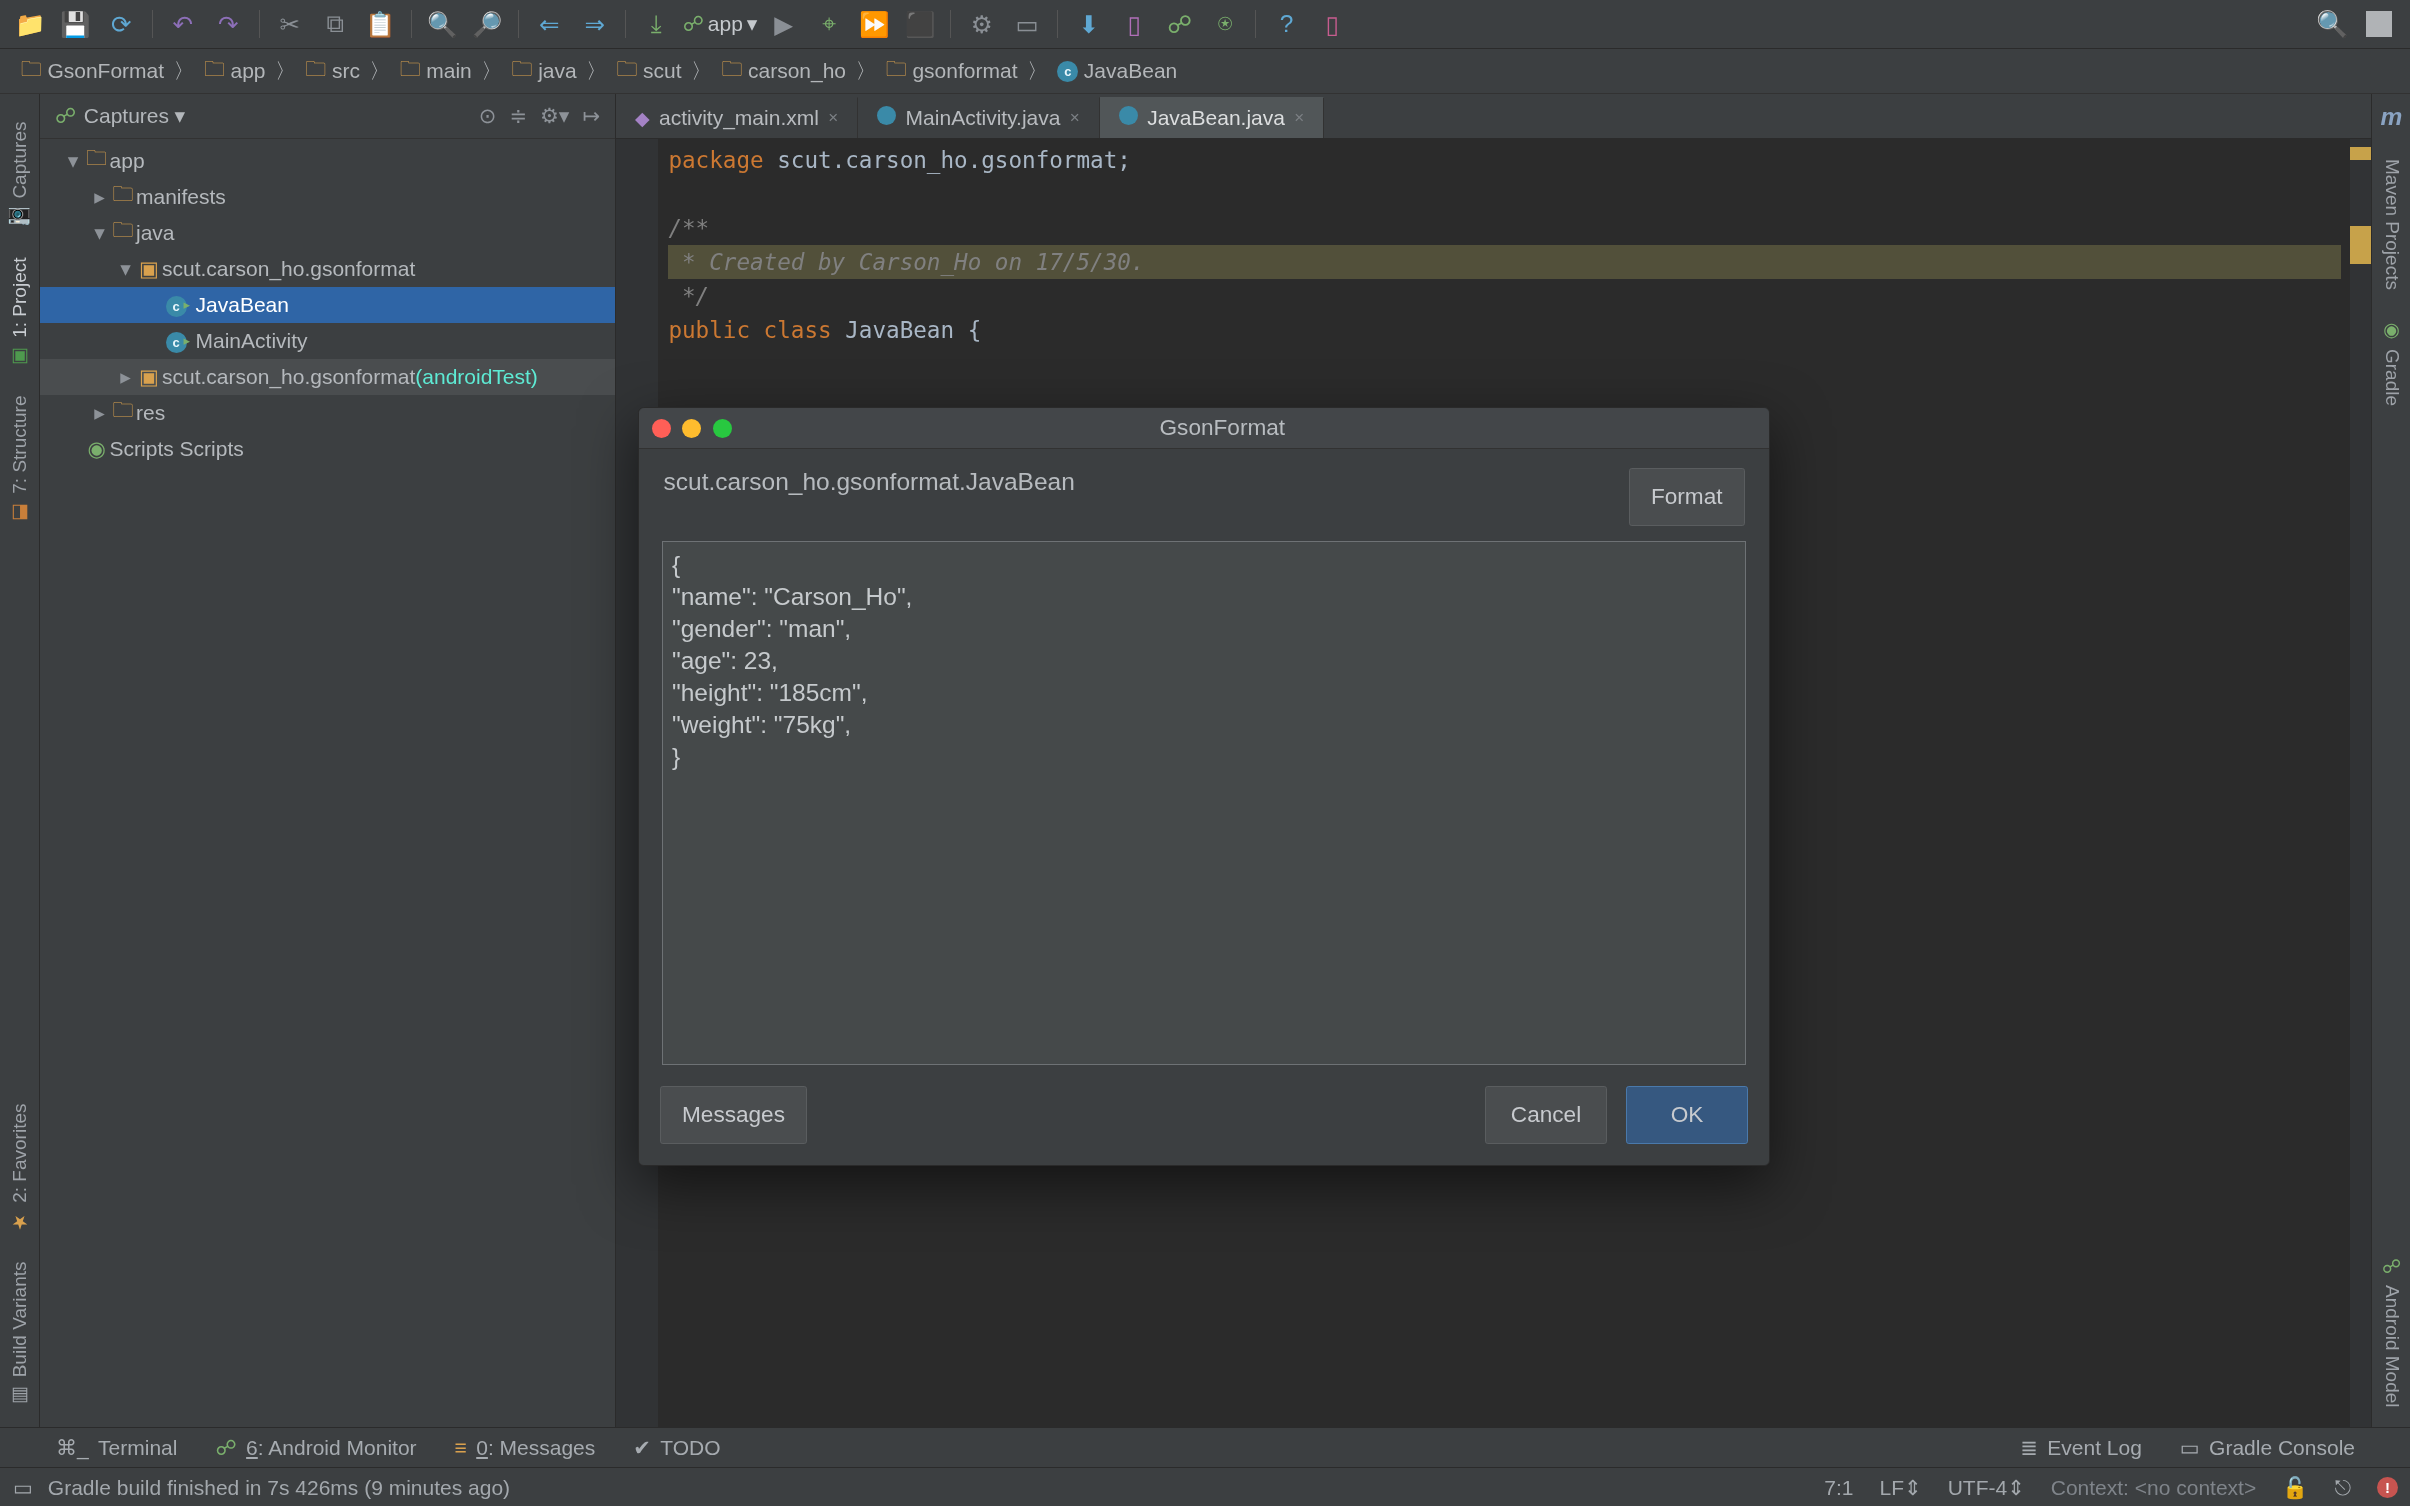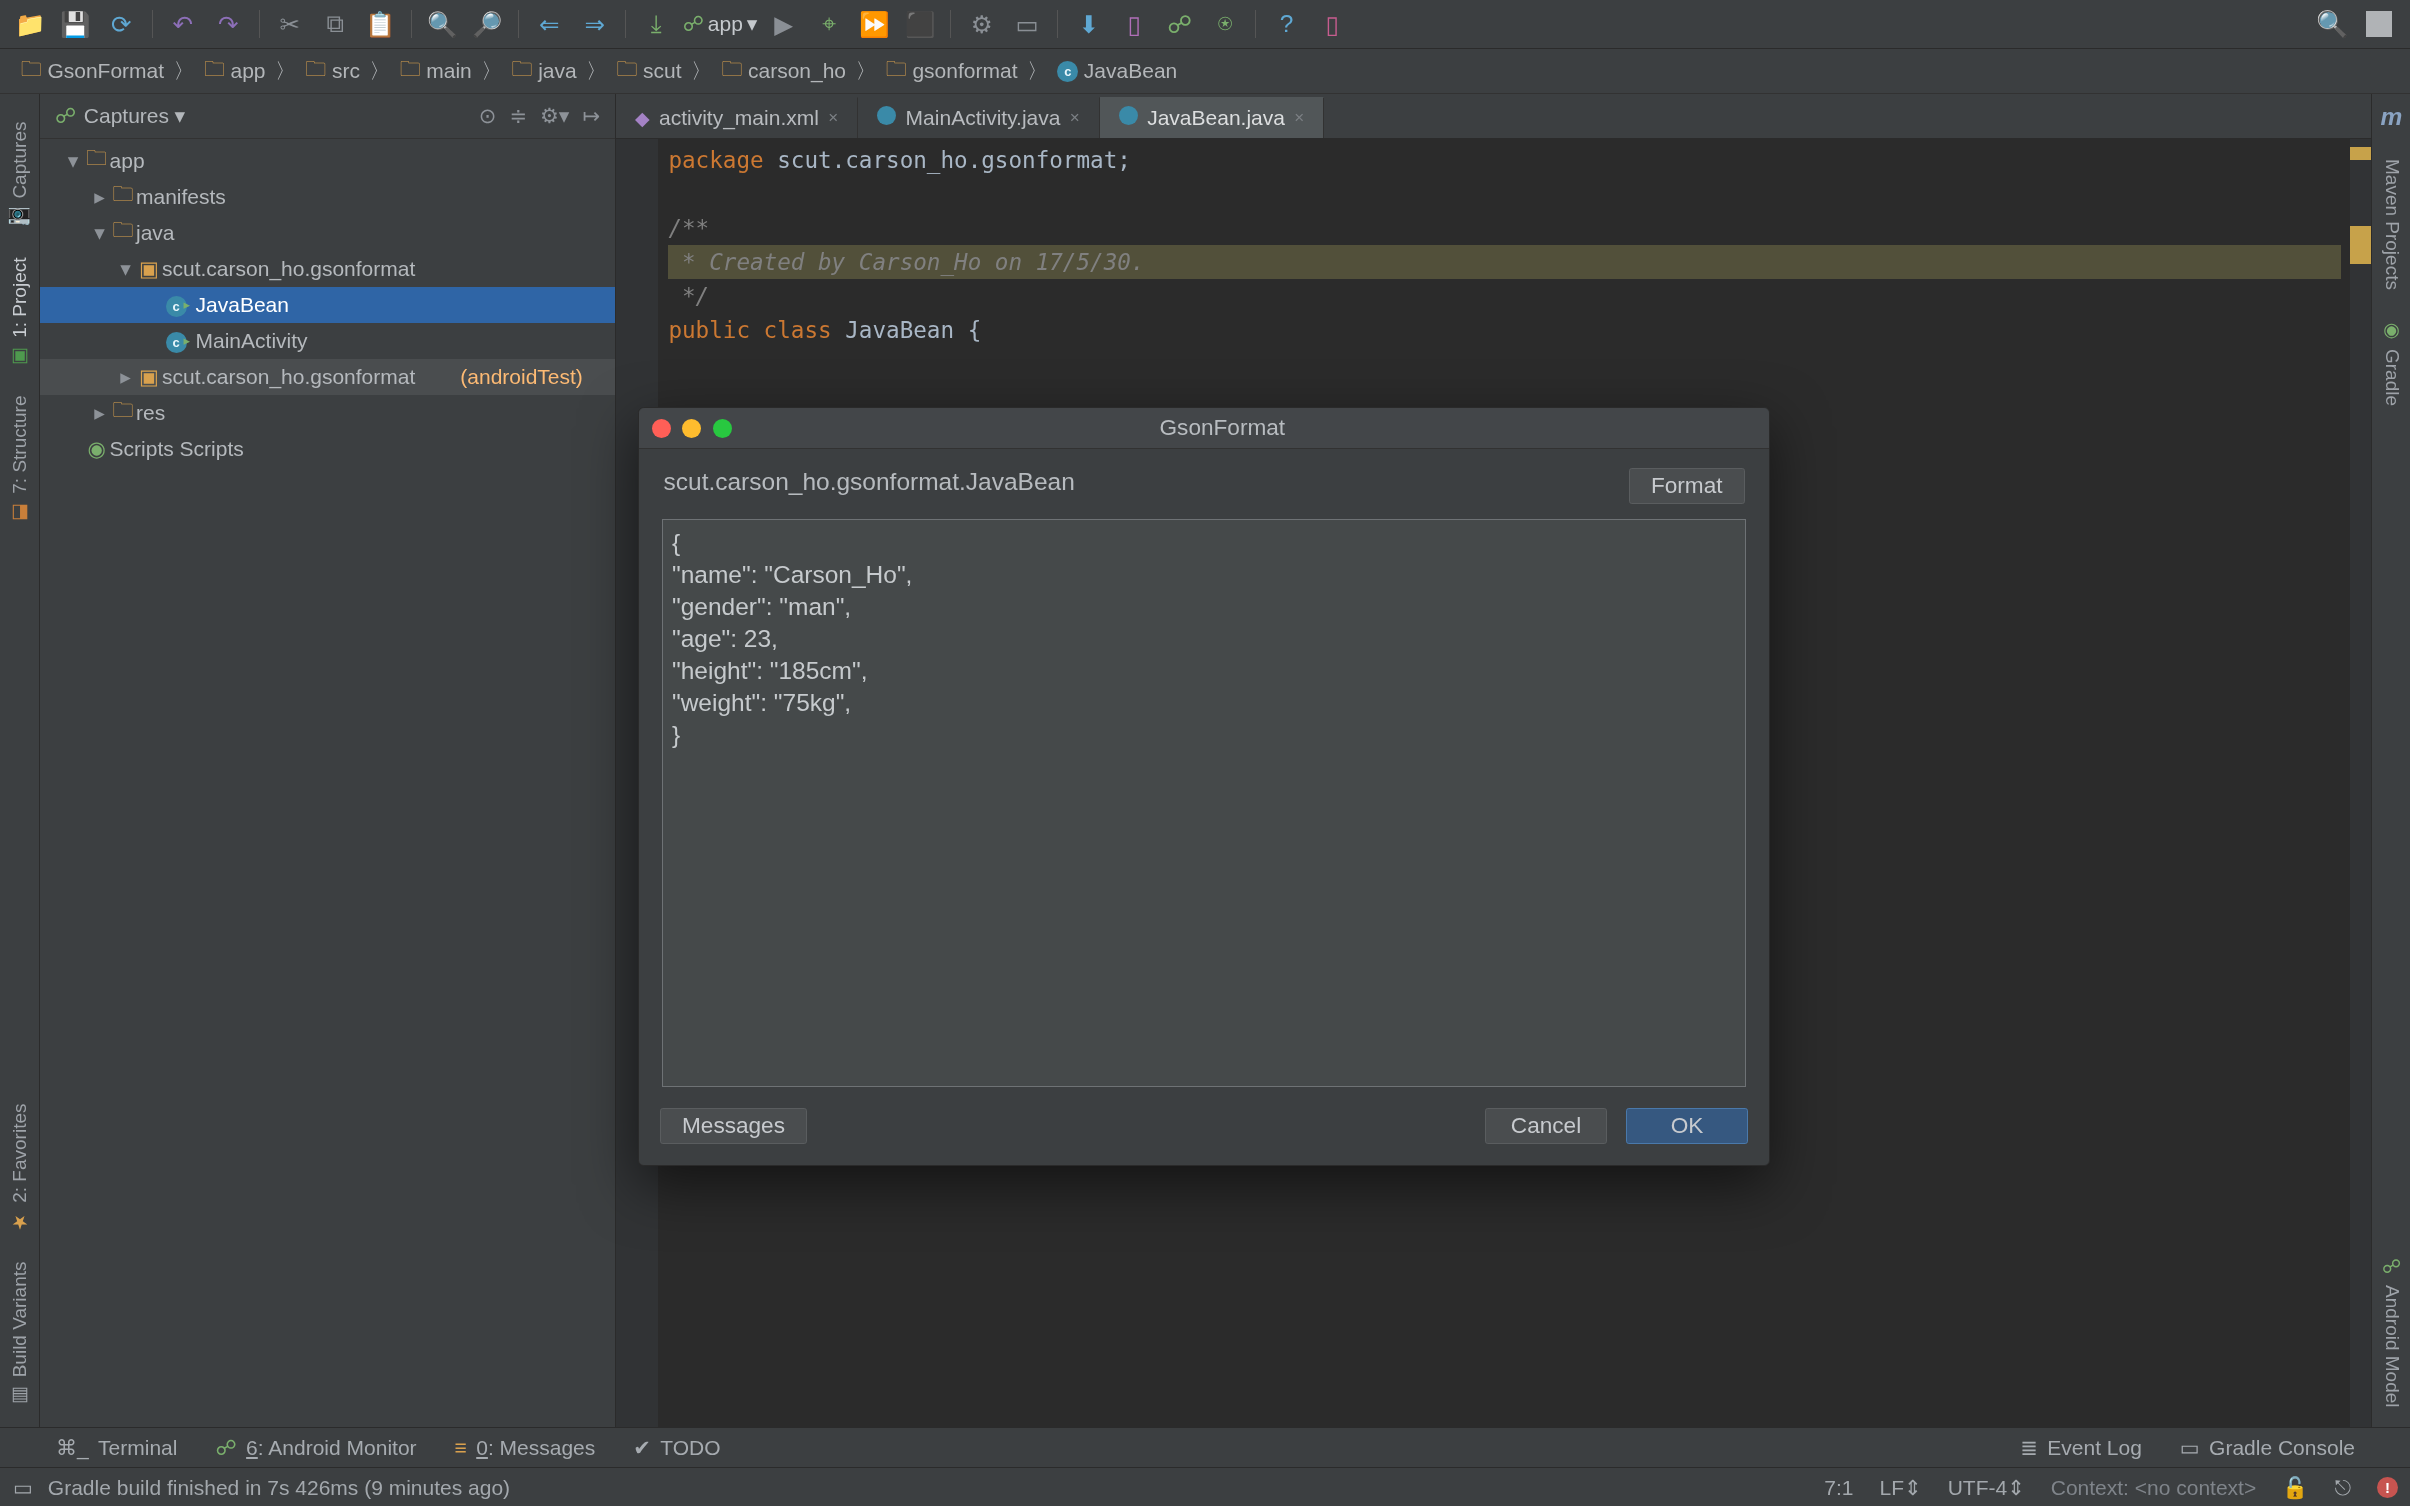--- a/index.html
+++ b/index.html
@@ -76,21 +76,21 @@
 .tree-row .arrow { width:21px; text-align:center; color:#8d9298;}
 .tree-row .tri-down::before{content:"▾";}
 .tree-row .tri-right::before{content:"▸";}
 .tree-row .ico { width:26px; text-align:center;}
 .tree-row .folder{ color:#d9a14e;}
 .tree-row .pkg{ color:#d9a14e;}
 .tree-row .cls{ width:21px;height:21px;border-radius:50%;background:#3a8aa8;display:inline-flex;align-items:center;justify-content:center;color:#e8f6fb;font-size:13px;font-weight:bold;}
 .tree-row .gradle{ color:#7aaf6c;}
 .tree-row.selected { background:#2f65a6; color:#fff;}
 .tree-row.sel2 { background:#4a4d4f;}
-.tree-row .muted { color:#fdba74;margin-left:45px;}
+.tree-row .muted { color:#5eead4;}
 .indent0{padding-left:22.6px;} .indent1{padding-left:49px;} .indent2{padding-left:75px;}
 .indent3{padding-left:102px;}
 
 .editor-area { flex:1; display:flex; flex-direction:column; min-width:0; background:#2b2b2b;}
 .tabs { height:45px; background:#3c3f41; border-bottom:0.9px solid #2b2b2b; display:flex; align-items:flex-end;}
 .tab { height:41px; padding:0 19px; display:flex; align-items:center; gap:9.4px; font-size:21px; color:#b8bbbf; border-top:0.9px solid transparent; border-right:0.9px solid #323232;}
 .tab .ficon { font-size:19px;}
 .tab.active { background:#515658; color:#dcdedf; border-top:1.9px solid #515658;text-align:right;}
 .tab .close{ color:#7c8085; font-size:17px;}
 .fi-xml{ color:#a482c5;} .fi-java{ width:19px;height:19px;border-radius:50%;background:#3a8aa8;display:inline-block;}
@@ -118,21 +118,21 @@
   display:flex; align-items:center; border-bottom:0.9px solid #323232;
 }
 .dlg-traffic{ display:flex; gap:11.3px; padding-left:13px;}
 .tl{ width:19px;height:19px;border-radius:50%;}
 .tl.red{background:#ff5f57;} .tl.yellow{background:#febc2e;} .tl.green{background:#28c840;}
 .dlg-title-text{ flex:1; text-align:center; color:#b8bcc0; font-size:22.6px; margin-left:-56px;}
 .dlg-head{
   display:flex; justify-content:space-between; padding:19px 24.5px 9.4px;
 }
 .dlg-head .cls-name{ color:#b7bbbf; font-size:24.5px;}
-.btn{ background:#4a4d4f; border:0.9px solid #5a5d5f; color:#c7cace; font-size:22.6px; padding:4px 21px; border-radius:2.8px;}
+.btn{ background:#4a4d4f; border:0.9px solid #5a5d5f; color:#c7cace; font-size:22.6px; padding:15px 21px; border-radius:2.8px;}
 .btn.primary{ background:#365880; border-color:#4a79ab;}
 .dlg-text{
   margin:5.6px 22.6px 15px; flex:1; background:#45494a; border:1.4px solid #6e7275; color:#c6cacd;
   font-size:24.5px; line-height:32px; padding:7.5px 9.4px; font-family:inherit; white-space:pre; overflow:auto;
 }
 .dlg-foot{ display:flex; align-items:center; padding:5.6px 21px 21px;}
 .dlg-foot .spacer{ flex:1;}
 .dlg-foot .btn{ min-width:122px; text-align:center;}
 .dlg-foot .btn + .btn{ margin-left:19px;}
 

